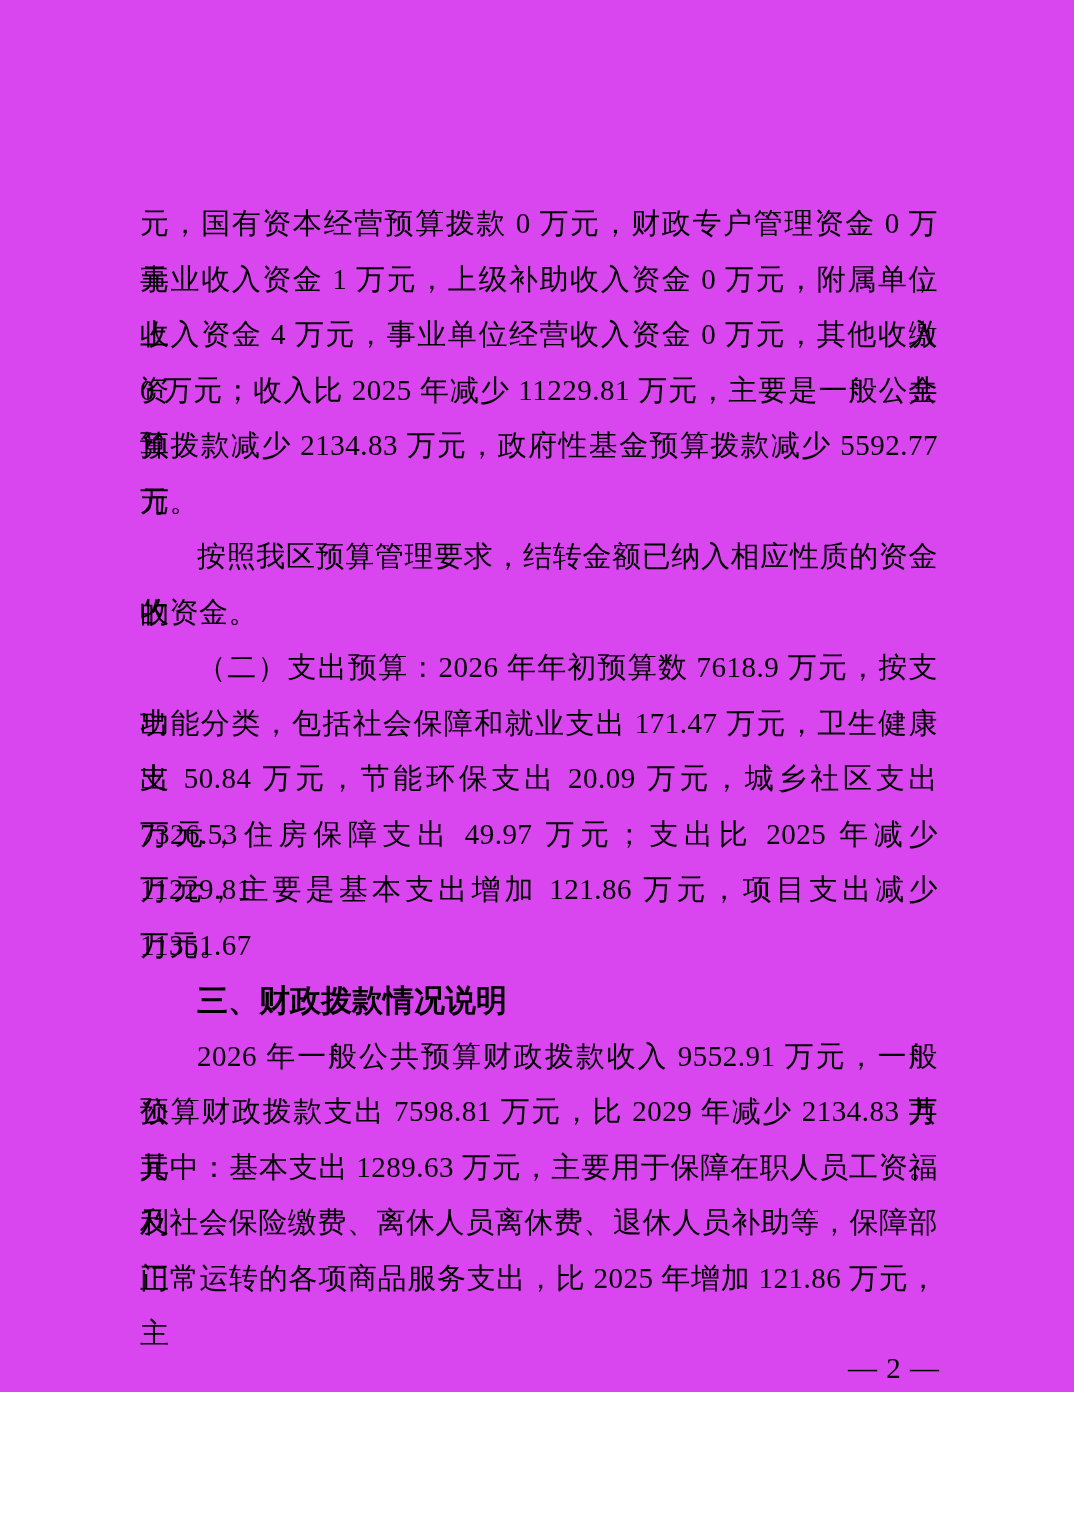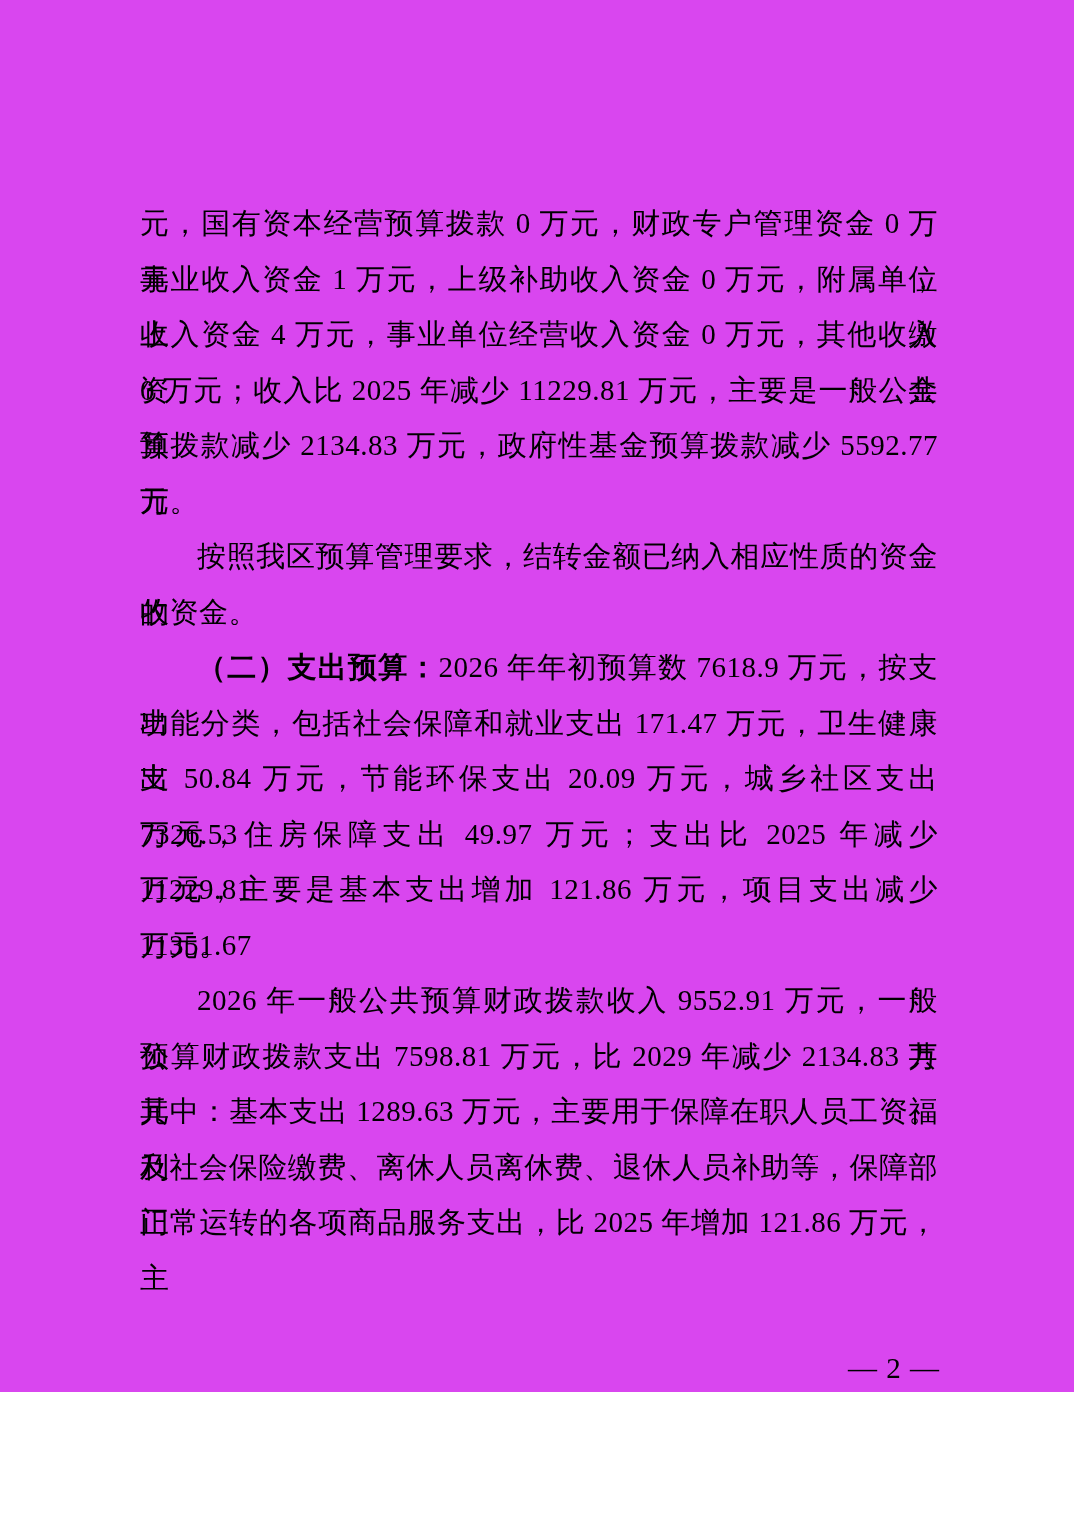--- a/index.html
+++ b/index.html
@@ -30,21 +30,21 @@
     text-align-last: justify;
     letter-spacing: 0.5px;
   }
   .line.lastline {
     text-align-last: left;
   }
   .line.indent {
     text-indent: 57px;
   }
   .lead-bold {
-    font-weight: 700;
+    font-weight: 400;
     font-family: "Liberation Serif", "DejaVu Serif", serif;
   }
   .heading {
     font-family: "Liberation Sans", "DejaVu Sans", sans-serif;
     font-weight: 700;
     font-size: 31px;
     line-height: 55.5px;
     height: 55.5px;
     text-align: left;
     text-align-last: left;
@@ -83,20 +83,21 @@
 
     <div>
       <div class="line indent"><span class="lead-bold">（二）支出预算：</span><span>2026 年年初预算数 7618.9 万元，按支出</span></div>
       <div class="line">功能分类，包括社会保障和就业支出 171.47 万元，卫生健康支</div>
       <div class="line">出 50.84 万元，节能环保支出 20.09 万元，城乡社区支出 7326.53</div>
       <div class="line">万元，住房保障支出 49.97 万元；支出比 2025 年减少 11229.81</div>
       <div class="line">万元，主要是基本支出增加 121.86 万元，项目支出减少 11351.67</div>
       <div class="line lastline">万元。</div>
     </div>
 
+    <div class="heading">三、财政拨款情况说明</div>
 
     <div>
       <div class="line indent">2026 年一般公共预算财政拨款收入 9552.91 万元，一般公共</div>
       <div class="line">预算财政拨款支出 7598.81 万元，比 2029 年减少 2134.83 万元。</div>
       <div class="line">其中：基本支出 1289.63 万元，主要用于保障在职人员工资福利</div>
       <div class="line">及社会保险缴费、离休人员离休费、退休人员补助等，保障部门</div>
       <div class="line">正常运转的各项商品服务支出，比 2025 年增加 121.86 万元，主</div>
     </div>
 
   </div>

